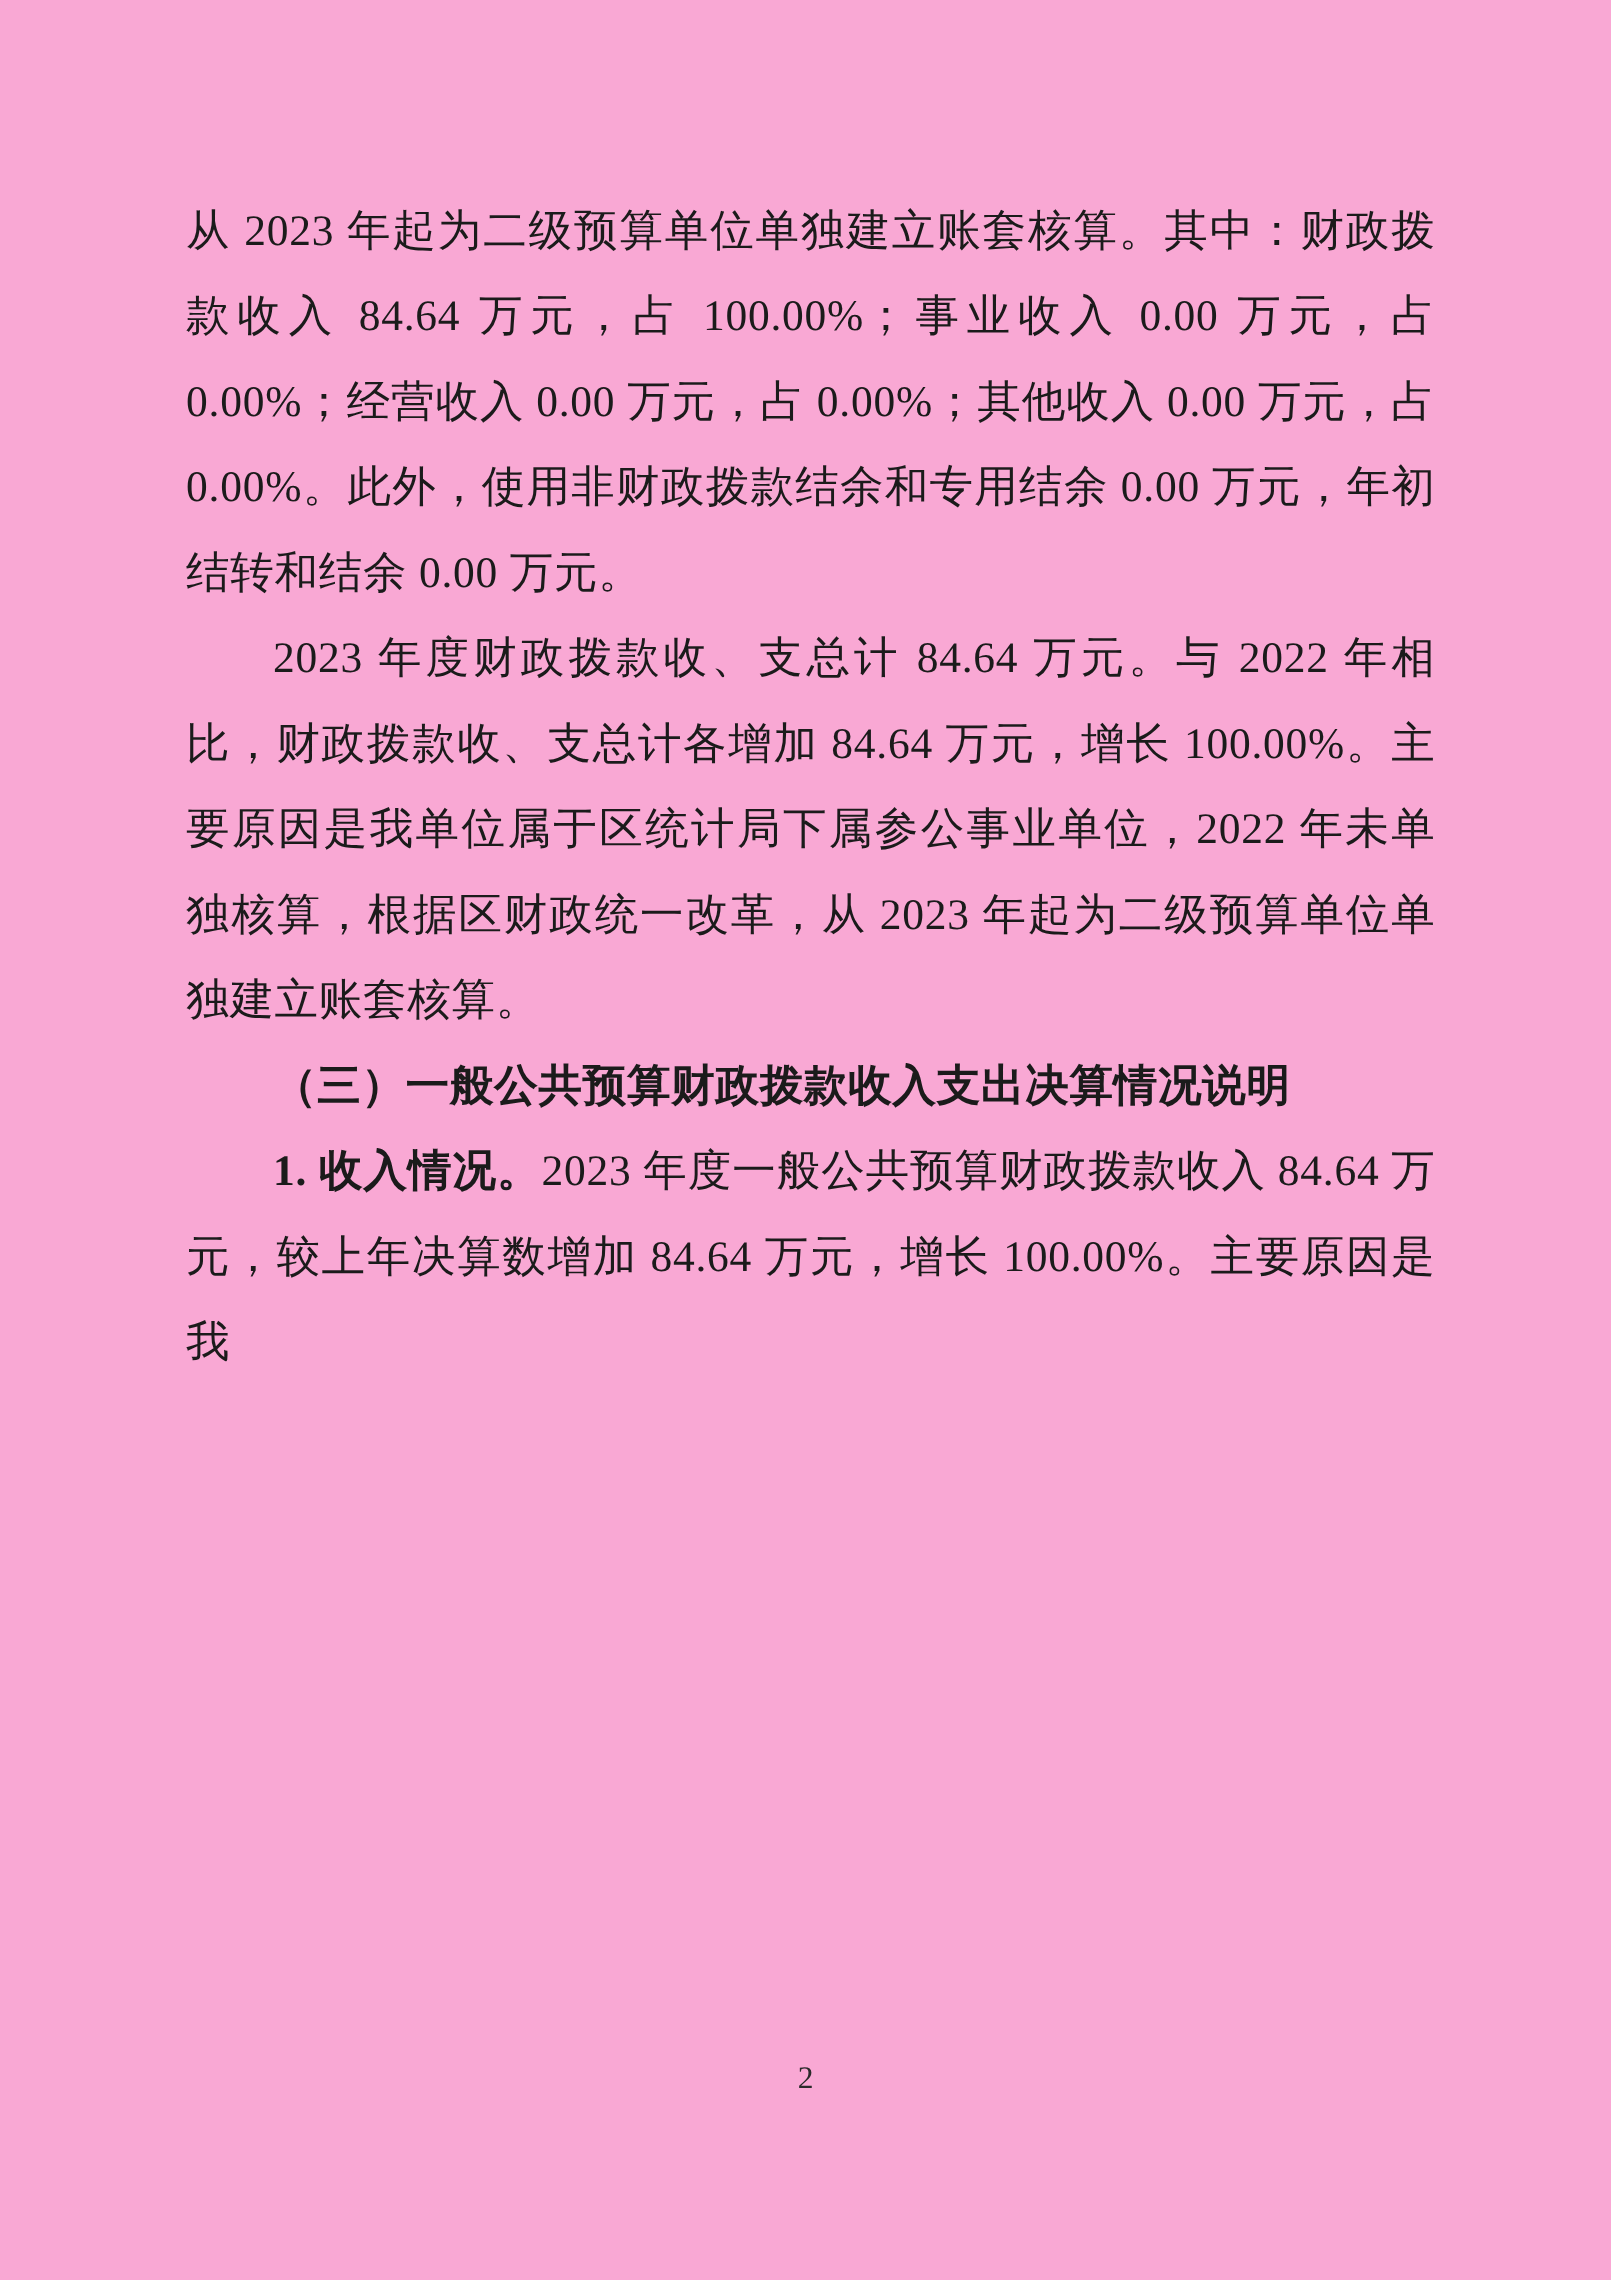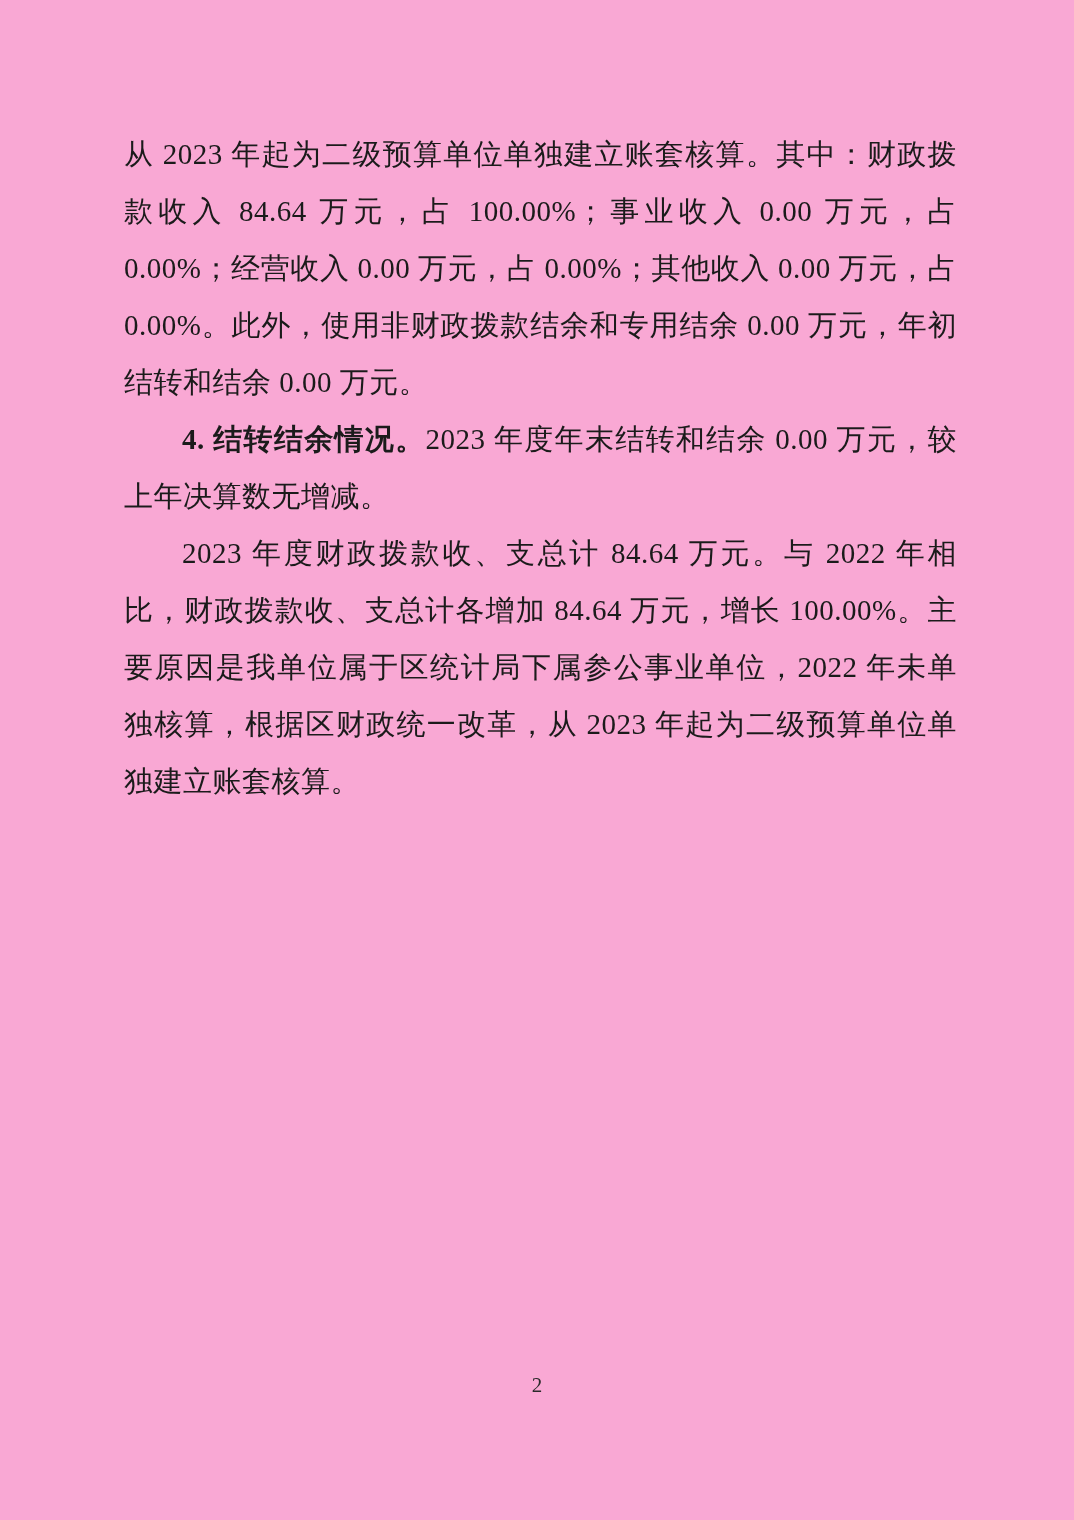--- a/index.html
+++ b/index.html
@@ -54,23 +54,24 @@
 </style>
 </head>
 <body>
 
 <div class="page">
   <div class="content">
 
     <p class="para no-indent"><span class="lead"></span><span>从 2023 年起为二级预算单位单独建立账套核算。其中：财政拨款收入 84.64 万元，占 100.00%；事业收入 0.00 万元，占 0.00%；经营收入 0.00 万元，占 0.00%；其他收入 0.00 万元，占 0.00%。此外，使用非财政拨款结余和专用结余 0.00 万元，年初结转和结余 0.00 万元。</span></p>
 
 
-    <p class="para"><span class="lead">4. 结转结余情况。</span><span>2023 年度年末结转和结余 0.00 万元，较上年决算数无增减。</span></p>
 
 
     <p class="para"><span class="lead"></span><span>2023 年度财政拨款收、支总计 84.64 万元。与 2022 年相比，财政拨款收、支总计各增加 84.64 万元，增长 100.00%。主要原因是我单位属于区统计局下属参公事业单位，2022 年未单独核算，根据区财政统一改革，从 2023 年起为二级预算单位单独建立账套核算。</span></p>
 
+    <p class="para heading"><span>（三）一般公共预算财政拨款收入支出决算情况说明</span></p>
 
+    <p class="para"><span class="lead">1. 收入情况。</span><span>2023 年度一般公共预算财政拨款收入 84.64 万元，较上年决算数增加 84.64 万元，增长 100.00%。主要原因是我</span></p>
 
   </div>
 
   <div class="page-number">2</div>
 </div>
 
 </body></html>

